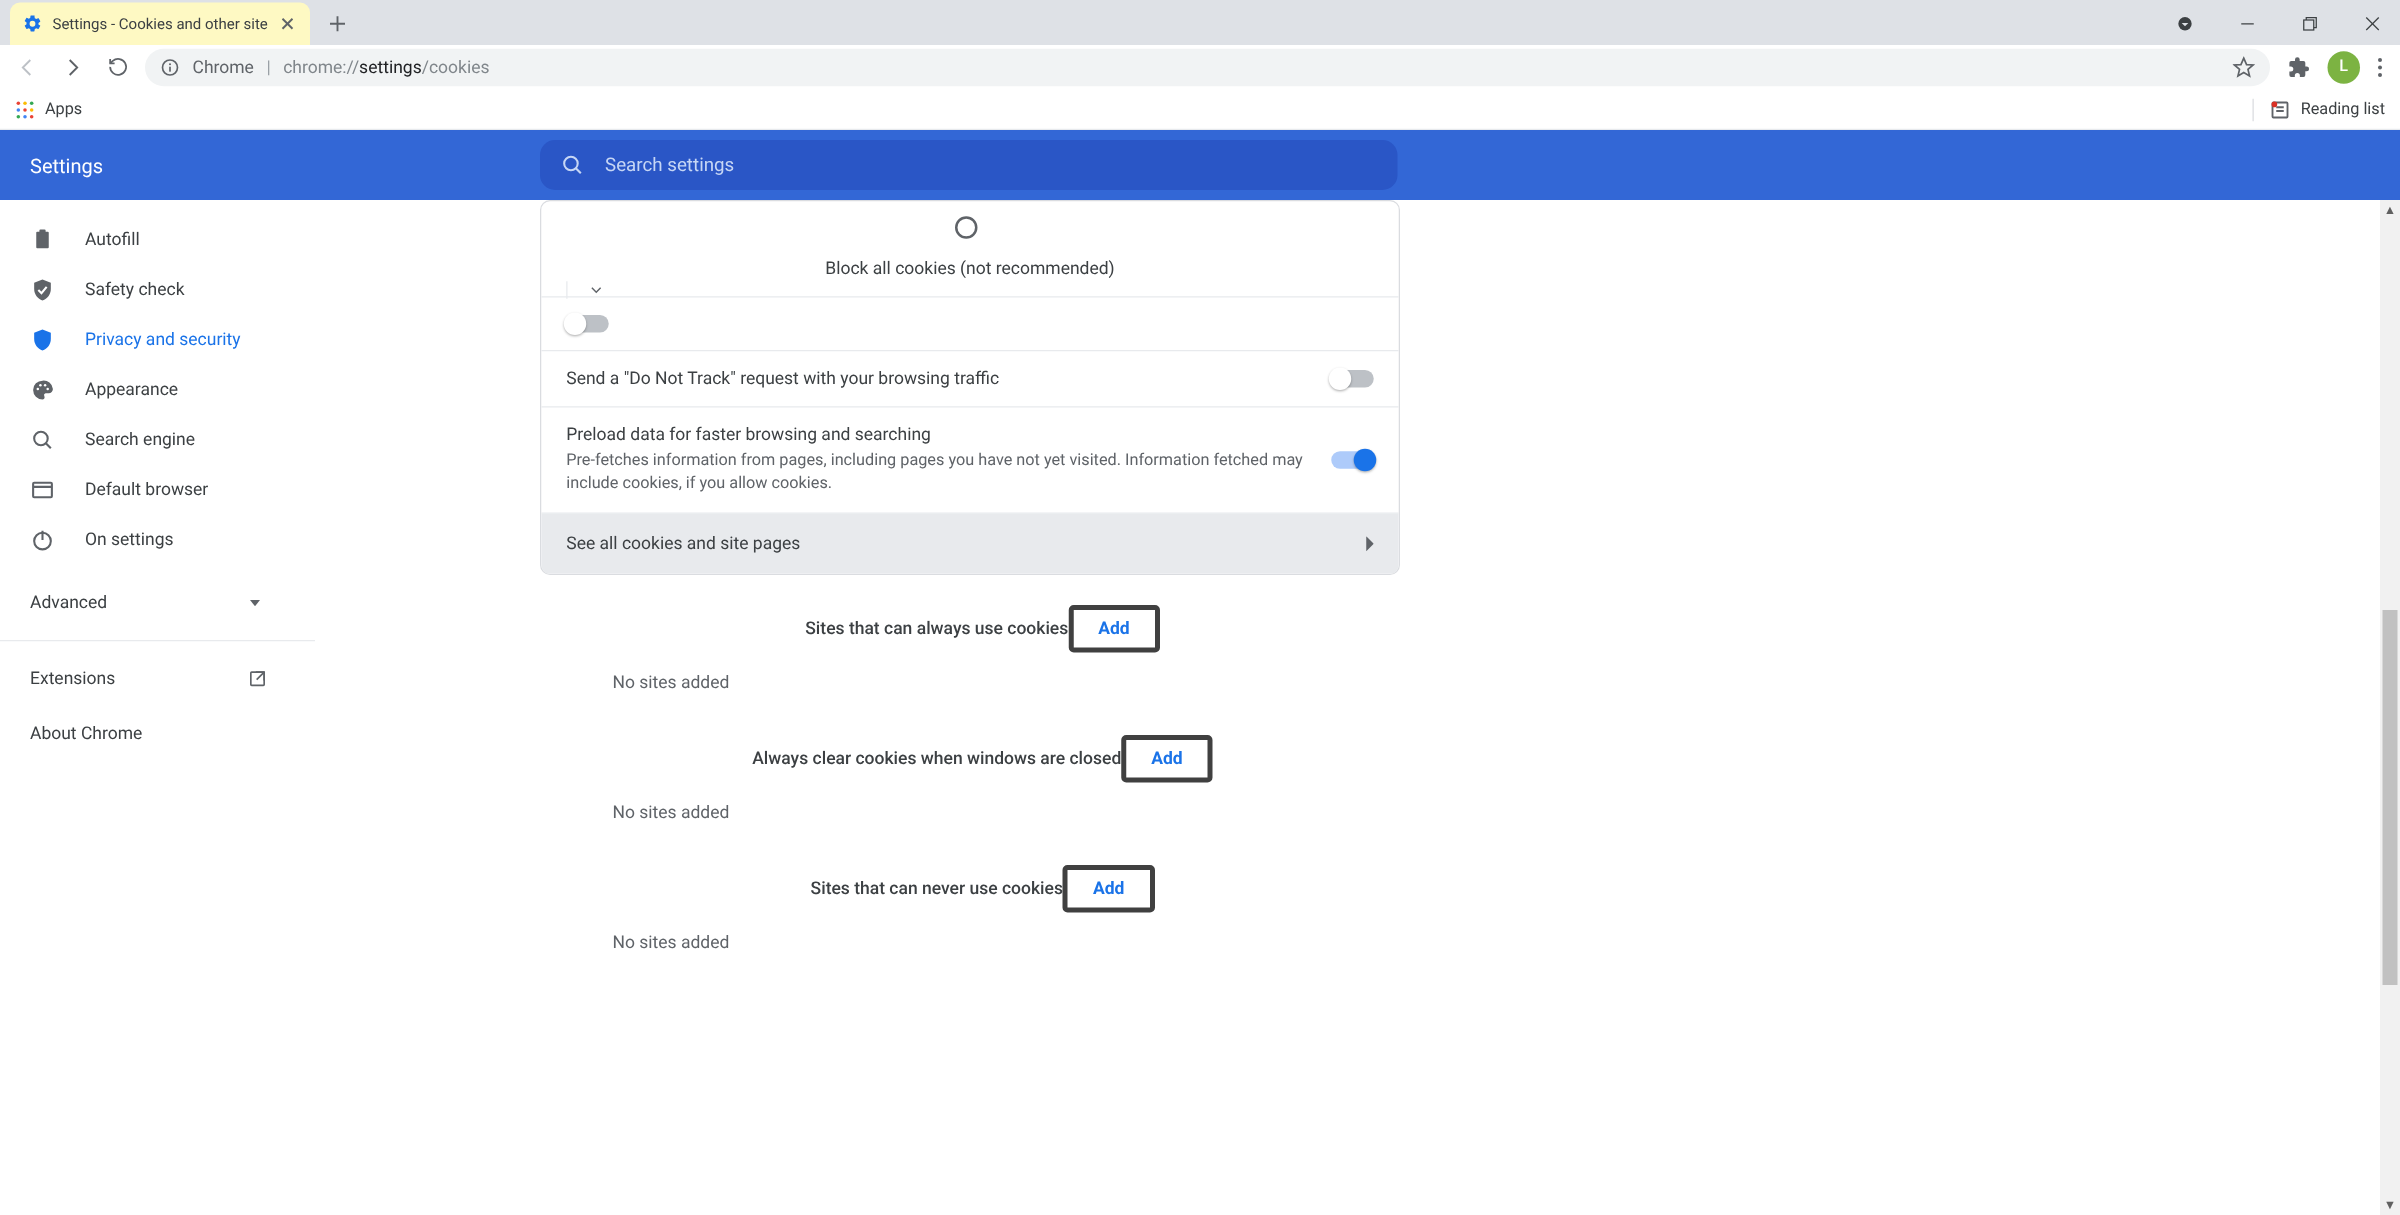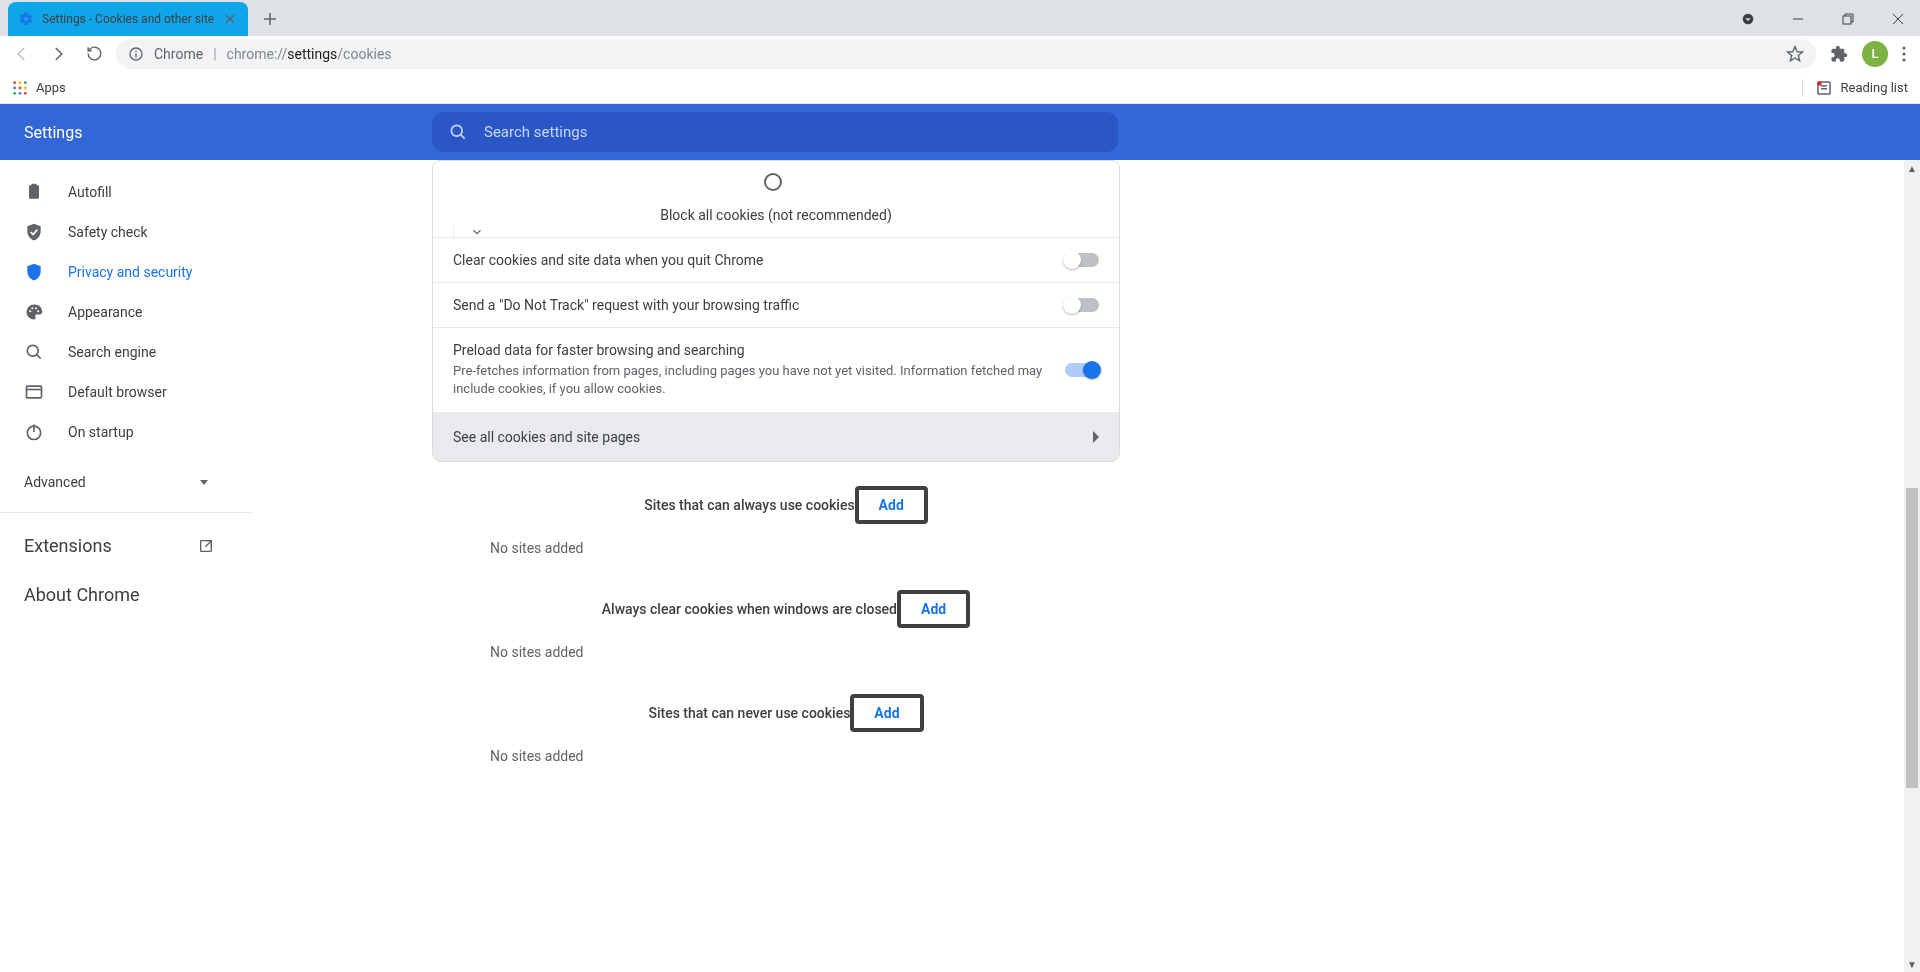--- a/index.html
+++ b/index.html
@@ -1,20 +1,20 @@
 <!DOCTYPE html>
 <html><head>
 <meta charset="utf-8">
 <style>
 * { margin: 0; padding: 0; box-sizing: border-box; font-family: "Segoe UI", Roboto, Arial, sans-serif; }
 body { background: #fff; width: 1920px; height: 972px; overflow: hidden; }
 
 
 .chrome-top { background: #dee1e6; height: 36px; display: flex; align-items: flex-end; }
-.tab { background: #0ea5e9; height: 34px; margin-left: 8px; border-radius: 8px 8px 0 0; display: flex; align-items: center; padding: 0 10px; width: 240px; font-size: 12px; color: #3c4043; }
+.tab { background: #fef9c3; height: 34px; margin-left: 8px; border-radius: 8px 8px 0 0; display: flex; align-items: center; padding: 0 10px; width: 240px; font-size: 12px; color: #3c4043; }
 .tab .favicon { width: 16px; height: 16px; margin-right: 8px; display:flex; align-items:center; justify-content:center; }
 .tab .title { flex: 1; white-space: nowrap; overflow: hidden; text-overflow: ellipsis; }
 .tab .close { width: 16px; height: 16px; display:flex; align-items:center; justify-content:center; color:#5f6368; }
 .newtab { width: 28px; height: 28px; margin-left: 8px; display:flex; align-items:center; justify-content:center; color:#5f6368; border-radius:50%; margin-bottom:3px;}
 .win-controls { margin-left: auto; display: flex; align-items: center; height: 34px; padding-right: 8px; gap: 22px; color:#5f6368;}
 .win-controls .wc { width: 28px; height: 28px; display:flex; align-items:center; justify-content:center; }
 .chrome-toolbar { background:#fff; height: 36px; display:flex; align-items:center; padding: 0 8px; gap: 8px; border-bottom: 1px solid #fff;}
 .nav-btn { width: 28px; height: 28px; display:flex; align-items:center; justify-content:center; color:#5f6368; border-radius:50%; }
 .nav-btn.disabled{color:#bdc1c6;}
 .omnibox { flex:1; background:#f1f3f4; border-radius:18px; height:30px; display:flex; align-items:center; padding: 0 12px; color:#5f6368; font-size:14px; gap:10px; }
@@ -36,21 +36,21 @@
 .search-settings input::placeholder { color:#c6d6f5; }
 
 .app-body { display:flex; height: calc(972px - 36px - 36px - 32px - 56px); background:#fff; position:relative;}
 .sidebar { width:256px; padding-top:12px; }
 .side-item { display:flex; align-items:center; height:40px; padding-left:24px; gap:24px; font-size:14px; color:#3c4043; border-radius:0 20px 20px 0; }
 .side-item.active { color:#1a73e8; }
 .side-item .icon { width:20px; height:20px; display:flex; align-items:center; justify-content:center; color:#5f6368;}
 .side-item.active .icon { color:#1a73e8; }
 .advanced { display:flex; align-items:center; justify-content:space-between; padding: 14px 24px 14px 24px; font-size:14px; color:#3c4043; margin-top:8px; width:234px;}
 .side-divider { height:1px; background:#e8eaed; margin: 8px 0 8px 0; width: 252px;}
-.side-link { display:flex; align-items:center; justify-content:space-between; padding: 14px 20px 14px 24px; font-size:18px; color:#3c4043; width:234px;}
+.side-link { display:flex; align-items:center; justify-content:space-between; padding: 14px 20px 14px 24px; font-size:14px; color:#3c4043; width:234px;}
 
 .content-wrap { flex:1; display:flex; justify-content:flex-start; overflow-y:auto; background:#fff; position:relative;}
 .content-col { width: 688px; margin-left: 176px; }
 .card { background:#fff; border:1px solid #dadce0; border-radius:8px; overflow:hidden;}
 .row { display:flex; align-items:center; padding: 14px 20px; border-bottom:1px solid #e8eaed; font-size:14px; color:#3c4043; gap:16px; }
 .row:last-child{border-bottom:none;}
 .radio-row { padding:12px 20px;}
 .radio-circle { width:18px; height:18px; border:2px solid #5f6368; border-radius:50%; flex-shrink:0; margin-right:6px;}
 .expand-col { border-left:1px solid #e8eaed; width:46px; align-self:stretch; display:flex; align-items:center; justify-content:center; margin:-14px -20px -14px 0; color:#5f6368;}
 .row-main { flex:1; }
@@ -279,21 +279,21 @@
         </span>
       <span>Default browser</span>
     </div>
     <div class="side-item">
       <span class="icon">
           <svg width="20" height="20" viewBox="0 0 24 24" fill="none" stroke="currentColor" stroke-width="2">
             <circle cx="12" cy="13" r="8"></circle>
             <line x1="12" y1="3" x2="12" y2="12"></line>
           </svg>
         </span>
-      <span>On startup</span>
+      <span>On settings</span>
     </div>
     <div class="advanced">
       <span>Advanced</span>
       <span>
           <svg width="12" height="12" viewBox="0 0 12 12" fill="#5f6368">
             <polygon points="2 4 10 4 6 9"></polygon>
           </svg>
         </span>
     </div>
     <div class="side-divider"></div>
@@ -318,21 +318,20 @@
         <div class="row radio-row" style="border-top:none;flex-direction:column;">
           <div class="radio-circle"></div>
           <div class="row-main">Block all cookies (not recommended)</div>
           <div class="expand-col">
             <svg width="14" height="14" viewBox="0 0 24 24" fill="none" stroke="currentColor" stroke-width="2">
                 <polyline points="6 9 12 15 18 9"></polyline>
               </svg>
           </div>
         </div>
         <div class="row">
-          <div class="row-main">Clear cookies and site data when you quit Chrome</div>
           <div class="toggle off"></div>
         </div>
         <div class="row">
           <div class="row-main">Send a "Do Not Track" request with your browsing traffic</div>
           <div class="toggle off"></div>
         </div>
         <div class="row">
           <div class="row-main">
             <div>Preload data for faster browsing and searching</div>
             <div class="row-sub">Pre-fetches information from pages, including pages you have not yet visited. Information fetched may include cookies, if you allow cookies.</div>

